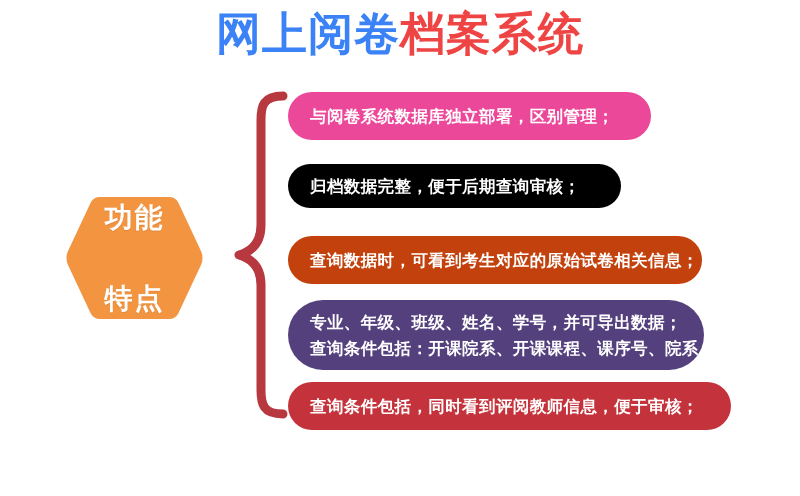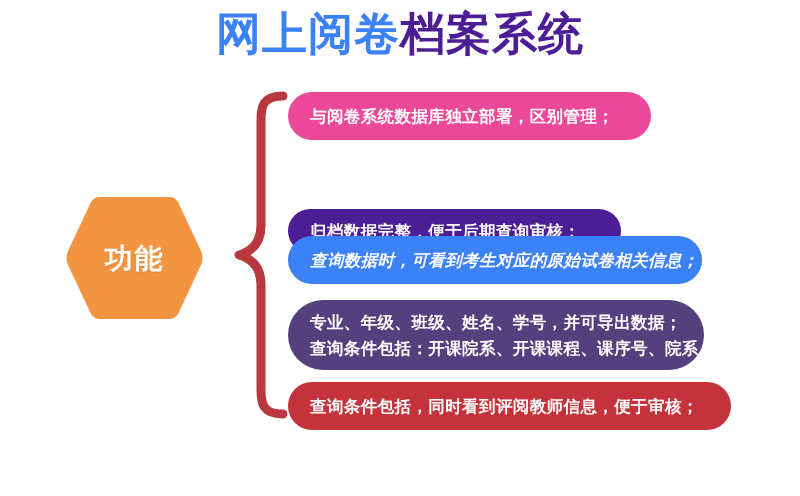--- a/index.html
+++ b/index.html
@@ -27,21 +27,21 @@
     left: 0;
     width: 800px;
     text-align: center;
     font-size: 45px;
     font-weight: bold;
     line-height: 60px;
     letter-spacing: 1px;
     white-space: nowrap;
   }
   #title .part-dark { color: #3b82f6; }
-  #title .part-accent { color: #4c1d95; margin-top: 44px; }
+  #title .part-accent { color: #ef4444; margin-top: 44px; }
 
   
   #hex-wrap {
     position: absolute;
     left: 62px;
     top: 193px;
     width: 145px;
     height: 130px;
   }
   #hex-svg { display: block; }
@@ -88,40 +88,41 @@
     padding: 0 22px;
     white-space: nowrap;
   }
   .pill .pill-text-block {
     display: flex;
     flex-direction: column;
     justify-content: center;
     line-height: 26px;
   }
   .pill-1 { top: 92px;  height: 48px; width: 363px; background: #ec4899; }
-  .pill-2 { top: 164px; height: 44px; width: 333px; background: #4c1d95; margin-top: 45px; }
-  .pill-3 { top: 236px; height: 48px; width: 414px; background: #3b82f6; font-style: italic; }
+  .pill-2 { top: 164px; height: 44px; width: 333px; background: #000000; }
+  .pill-3 { top: 236px; height: 48px; width: 414px; background: #c2410c; }
   .pill-4 { top: 300px; height: 70px; width: 416px; background: #55407E; }
   .pill-5 { top: 382px; height: 48px; width: 443px; background: #C4333B; }
 </style>
 </head>
 <body>
 
 <div id="canvas">
 
   <div id="title">
     <span class="part-dark">网上阅卷</span><span class="part-accent">档案系统</span>
   </div>
 
   <div id="hex-wrap">
     <svg id="hex-svg" width="145" height="130" viewBox="0 0 145 130">
       <path d="M 38 4 L 107 4 Q 113 4 116 9 L 139 58 Q 142 65 139 72 L 116 121 Q 113 126 107 126 L 38 126 Q 32 126 29 121 L 6 72 Q 3 65 6 58 L 29 9 Q 32 4 38 4 Z" fill="#F29440"></path>
     </svg>
     <div id="hex-label">
       <span>功能</span>
+      <span>特点</span>
     </div>
   </div>
 
   <svg id="brace" viewBox="0 0 90 330">
     <path d="M 78 6
              C 58 6 56 16 56 30
              L 56 135
              C 56 152 48 161 34 165
              C 48 169 56 178 56 195
              L 56 300

